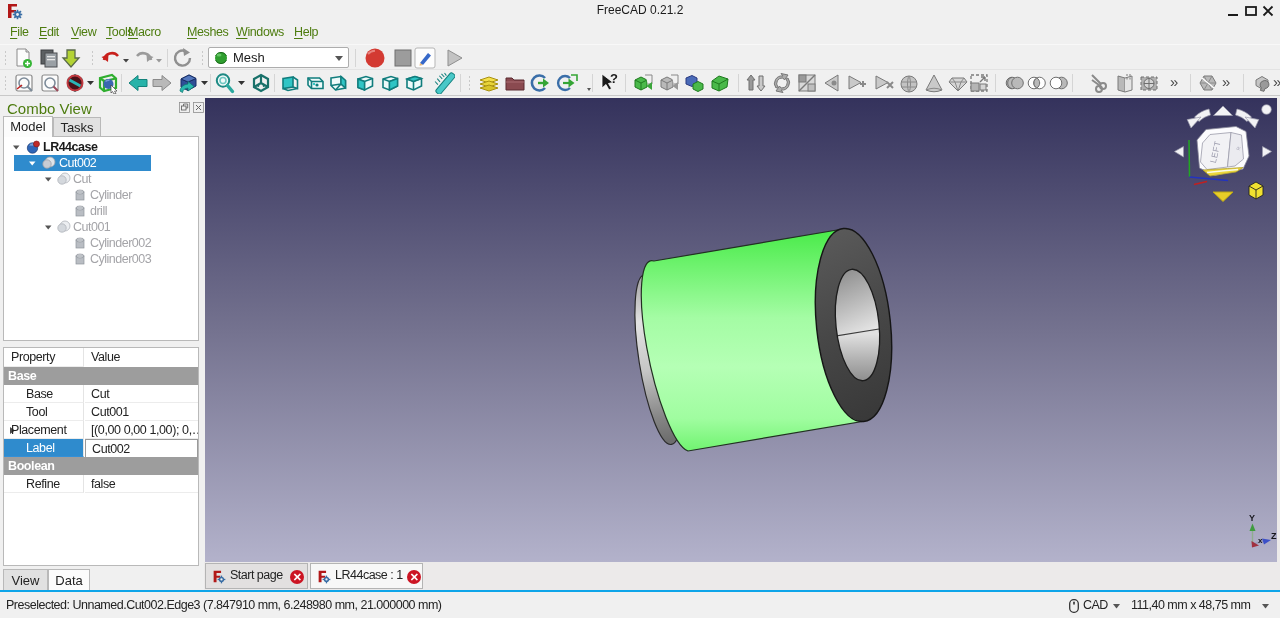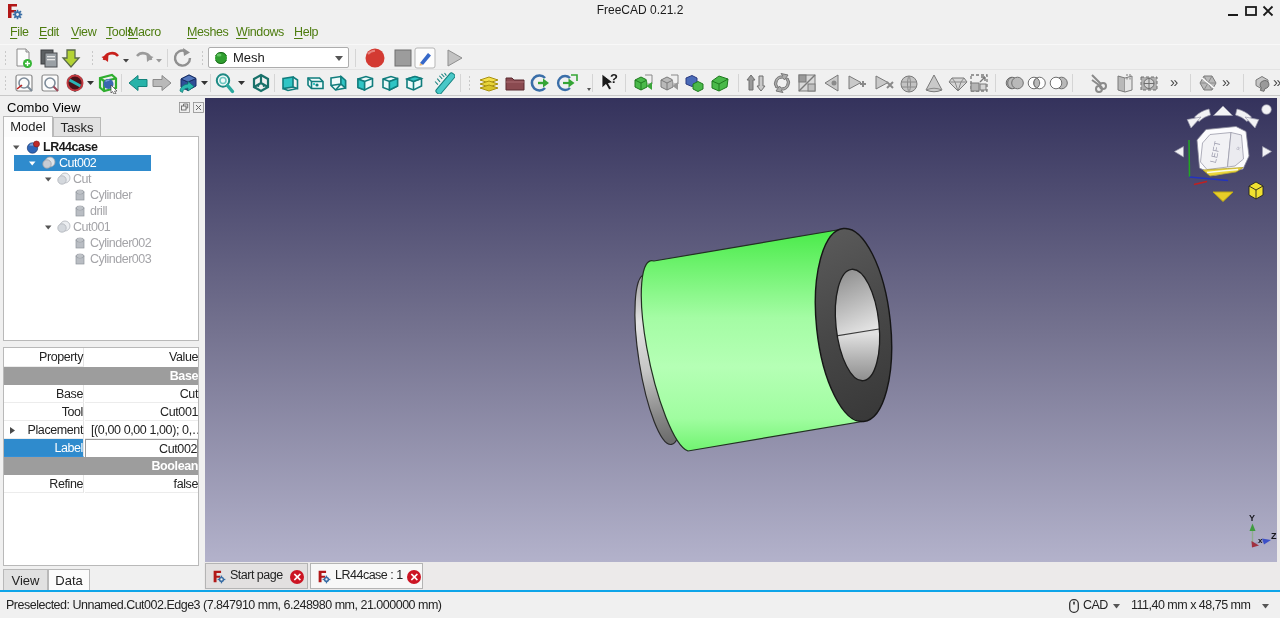--- a/index.html
+++ b/index.html
@@ -20,29 +20,29 @@
 #tb1 { left:0; top:44px; width:1280px; height:26px; background:#f0f0f0; border-top:1px solid #f8f8f8; border-bottom:1px solid #e3e3e3; }
 #tb2 { left:0; top:70px; width:1280px; height:26px; background:#f0f0f0; border-bottom:1px solid #c9c9c9; }
 .ticon { position:absolute; top:2px; width:22px; height:22px; }
 .tsep { position:absolute; top:4px; width:1px; height:18px; background:#d5d5d5; }
 .thandle { position:absolute; top:5px; width:3px; height:16px;
   background-image:radial-gradient(circle, #c9c9c9 35%, transparent 40%);
   background-size:3px 4px; }
 
 
 #dock { left:0; top:97px; width:204px; height:493px; background:#f0f0f0; }
-#dock-title { position:absolute; left:7px; top:3px; font-size:13px; color:#000000; }
+#dock-title { position:absolute; left:7px; top:3px; font-size:15px; color:#4d7c0f; }
 #tab-model, #tab-tasks { position:absolute; top:19px; height:21px; font-size:13px; color:#232323; text-align:center; line-height:20px; }
 #tab-model { left:3px; width:50px; background:#fcfcfc; border:1px solid #b9b9b9; border-bottom:none; z-index:2; }
 #tab-tasks { left:53px; width:48px; background:#e1e1e1; border:1px solid #b9b9b9; border-bottom:none; height:20px; top:20px; }
 #treebox { position:absolute; left:3px; top:39px; width:196px; height:205px; background:#ffffff; border:1px solid #b9b9b9; }
 .trow { position:absolute; left:1px; height:16px; font-size:12.5px; letter-spacing:-0.5px; line-height:16px; color:#a4a4a8; white-space:nowrap; }
 .trow .lbl { position:absolute; top:0; }
 #propbox { position:absolute; left:3px; top:250px; width:196px; height:219px; background:#ffffff; border:1px solid #b9b9b9; font-size:12.5px; letter-spacing:-0.4px; }
-.prow { position:absolute; left:0; width:194px; height:18px; line-height:18px; color:#232323;text-align:right; }
+.prow { position:absolute; left:0; width:194px; height:18px; line-height:18px; color:#232323; }
 .pcell1 { position:absolute; left:0; width:80px; height:18px; padding-left:22px; border-right:1px solid #e4e4e4; border-bottom:1px solid #ececec; }
 .pcell2 { position:absolute; left:81px; width:113px; height:18px; padding-left:6px; border-bottom:1px solid #ececec; }
 .psec { background:#9d9d9d; color:#ffffff; font-weight:bold; padding-left:4px; }
 #tab-view, #tab-data { position:absolute; top:472px; height:22px; font-size:13px; color:#232323; text-align:center; line-height:21px; }
 #tab-view { left:3px; width:45px; background:#e1e1e1; border:1px solid #b9b9b9; }
 #tab-data { left:48px; width:42px; background:#fcfcfc; border:1px solid #b9b9b9; border-bottom:1px solid #fcfcfc; }
 
 
 #viewport { left:205px; top:98px; width:1072px; height:464px; }
 #rightedge { left:1277px; top:98px; width:3px; height:464px; background:#eceaea; }

